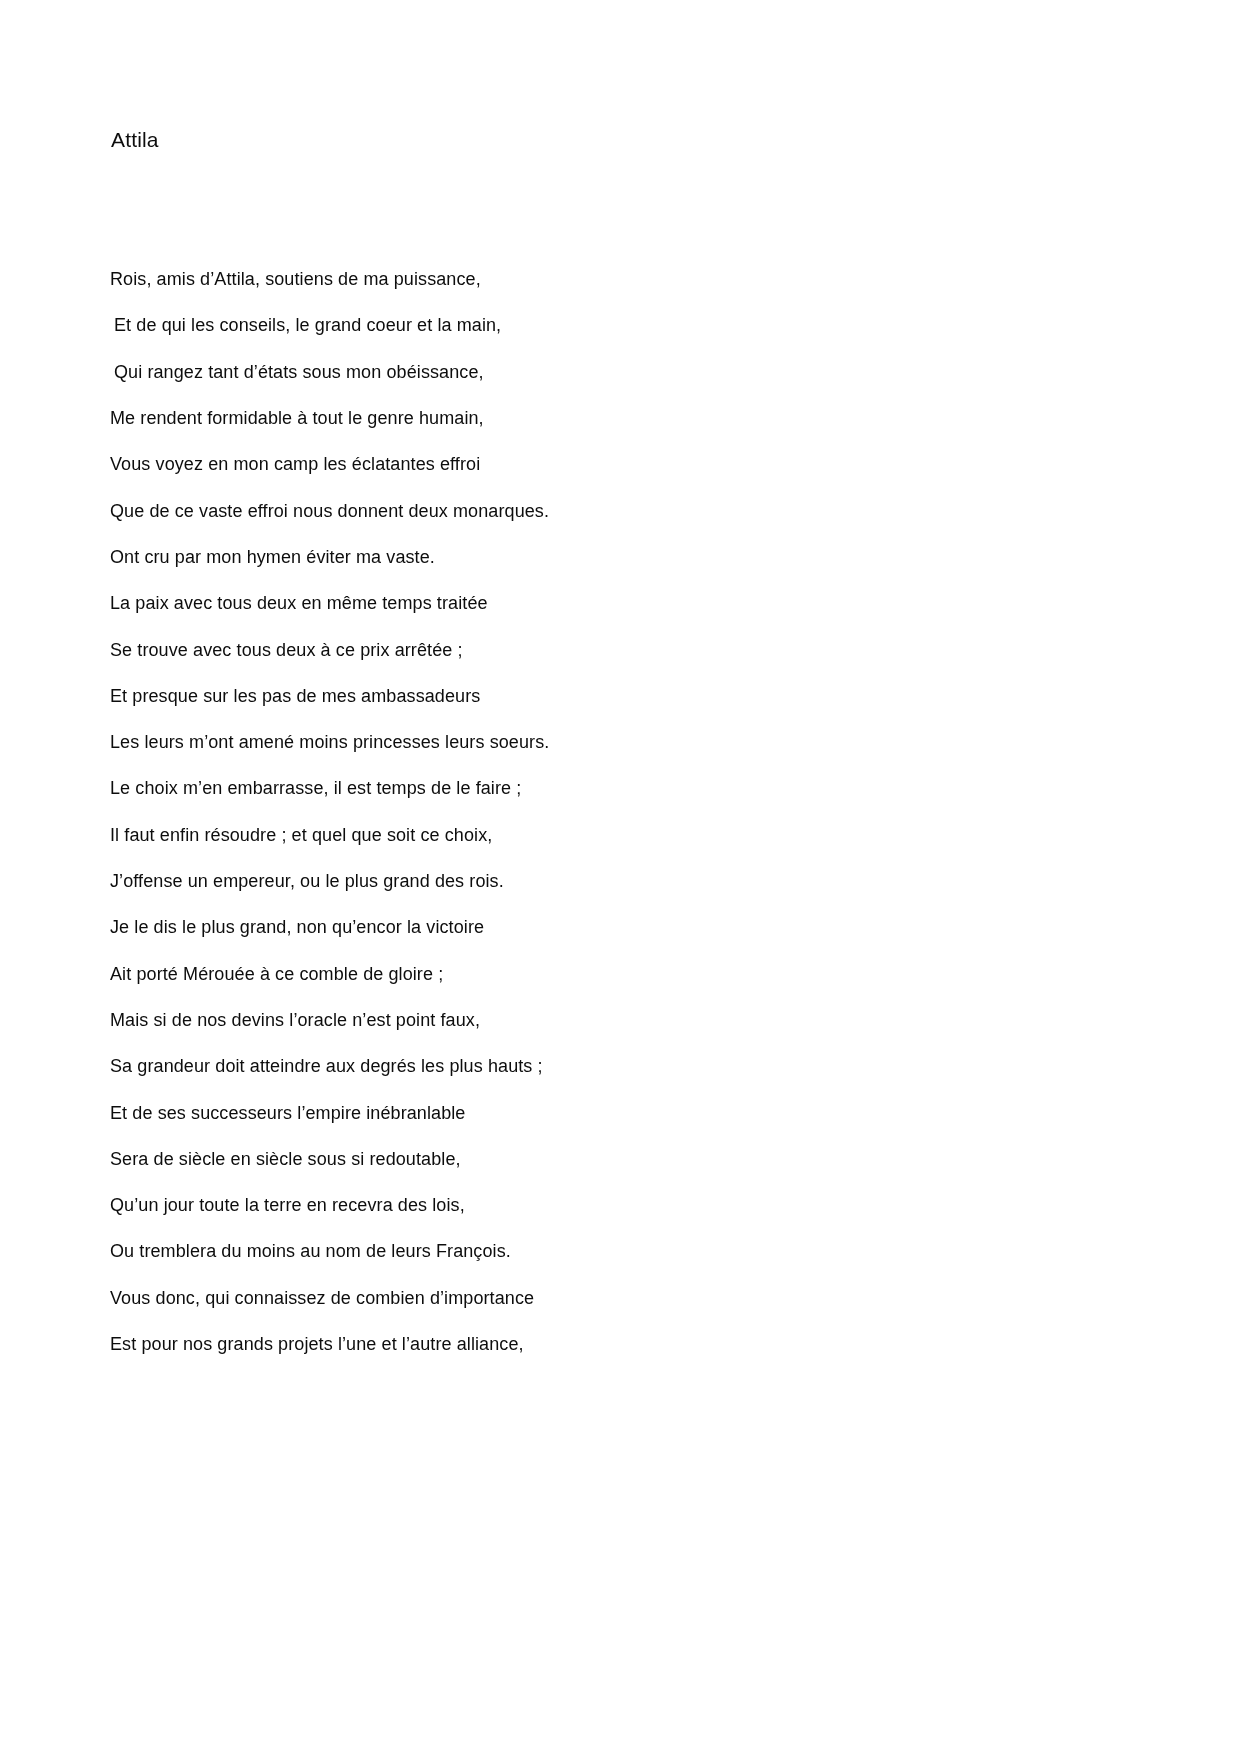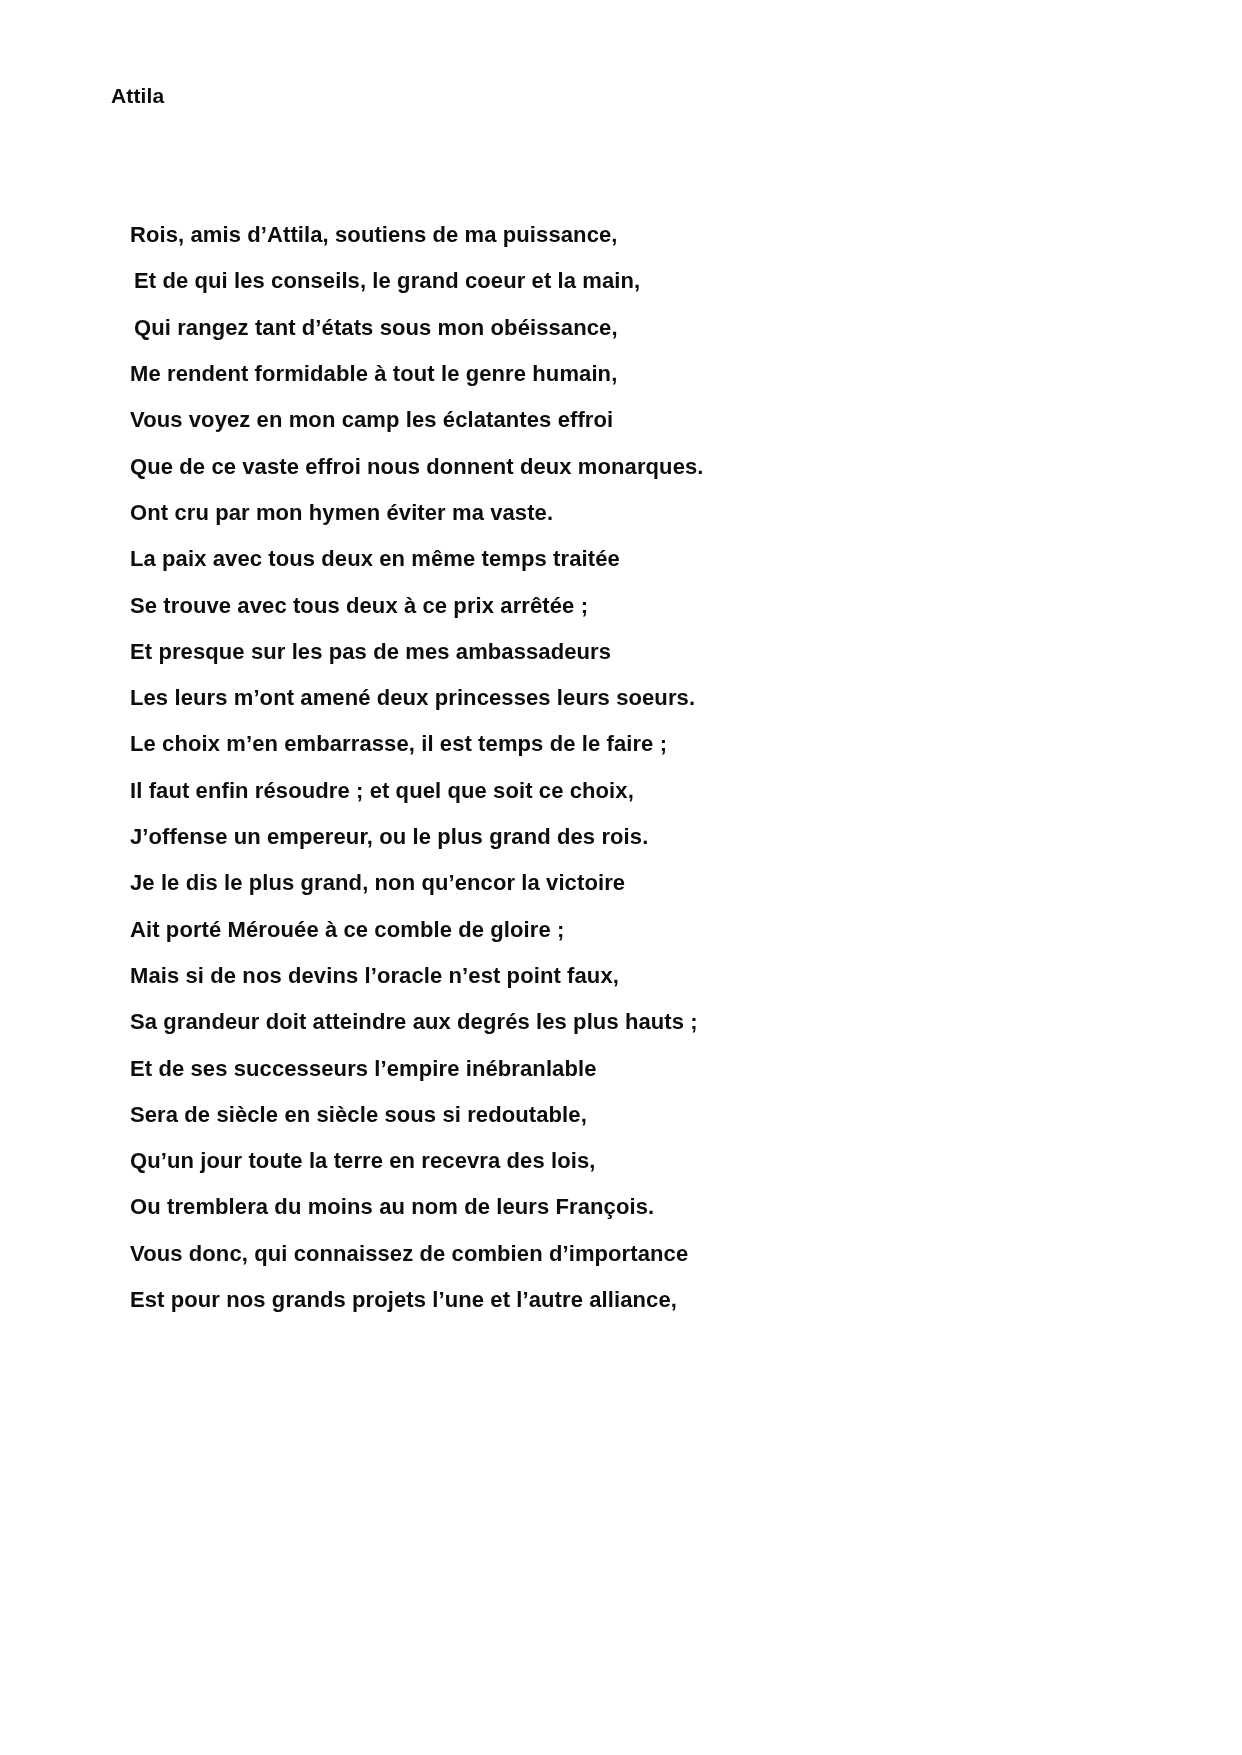--- a/index.html
+++ b/index.html
@@ -12,45 +12,43 @@
     height: 1755px;
     font-family: "Liberation Sans", sans-serif;
     color: #0d0d0d;
     -webkit-font-smoothing: antialiased;
   }
   .page {
     position: relative;
     width: 1242px;
     height: 1755px;
     box-sizing: border-box;
-    padding: 76px 110px 0 110px;
+    padding: 120px 110px 0 110px;
     overflow: hidden;
-    font-weight: bold;
   }
   .doc-title {
     font-size: 21px;
     line-height: 1.2;
     margin: 0 0 0 1px;
     padding-top: 7px;
     letter-spacing: 0.15px;
   }
   .spacer {
     height: 104px;
   }
   .poem {
     margin: 0;
     padding: 0;
     list-style: none;
   }
   .verse-line {
-    font-size: 22px;
+    font-size: 18px;
     line-height: 46.3px;
     letter-spacing: 0.1px;
     white-space: pre;
-    margin-left: 20px;
   }
   .verse-line.indent {
     padding-left: 4px;
   }
 </style>
 </head>
 <body>
 
 <div class="page">
 
@@ -62,21 +60,21 @@
       <div class="verse-line">Rois, amis d’Attila, soutiens de ma puissance,</div>
       <div class="verse-line indent">Et de qui les conseils, le grand coeur et la main,</div>
       <div class="verse-line indent">Qui rangez tant d’états sous mon obéissance,</div>
       <div class="verse-line">Me rendent formidable à tout le genre humain,</div>
       <div class="verse-line">Vous voyez en mon camp les éclatantes effroi</div>
       <div class="verse-line">Que de ce vaste effroi nous donnent deux monarques.</div>
       <div class="verse-line">Ont cru par mon hymen éviter ma vaste.</div>
       <div class="verse-line">La paix avec tous deux en même temps traitée</div>
       <div class="verse-line">Se trouve avec tous deux à ce prix arrêtée ;</div>
       <div class="verse-line">Et presque sur les pas de mes ambassadeurs</div>
-      <div class="verse-line">Les leurs m’ont amené deux princesses leurs soeurs.</div>
+      <div class="verse-line">Les leurs m’ont amené moins princesses leurs soeurs.</div>
       <div class="verse-line">Le choix m’en embarrasse, il est temps de le faire ;</div>
       <div class="verse-line">Il faut enfin résoudre ; et quel que soit ce choix,</div>
       <div class="verse-line">J’offense un empereur, ou le plus grand des rois.</div>
       <div class="verse-line">Je le dis le plus grand, non qu’encor la victoire</div>
       <div class="verse-line">Ait porté Mérouée à ce comble de gloire ;</div>
       <div class="verse-line">Mais si de nos devins l’oracle n’est point faux,</div>
       <div class="verse-line">Sa grandeur doit atteindre aux degrés les plus hauts ;</div>
       <div class="verse-line">Et de ses successeurs l’empire inébranlable</div>
       <div class="verse-line">Sera de siècle en siècle sous si redoutable,</div>
       <div class="verse-line">Qu’un jour toute la terre en recevra des lois,</div>

